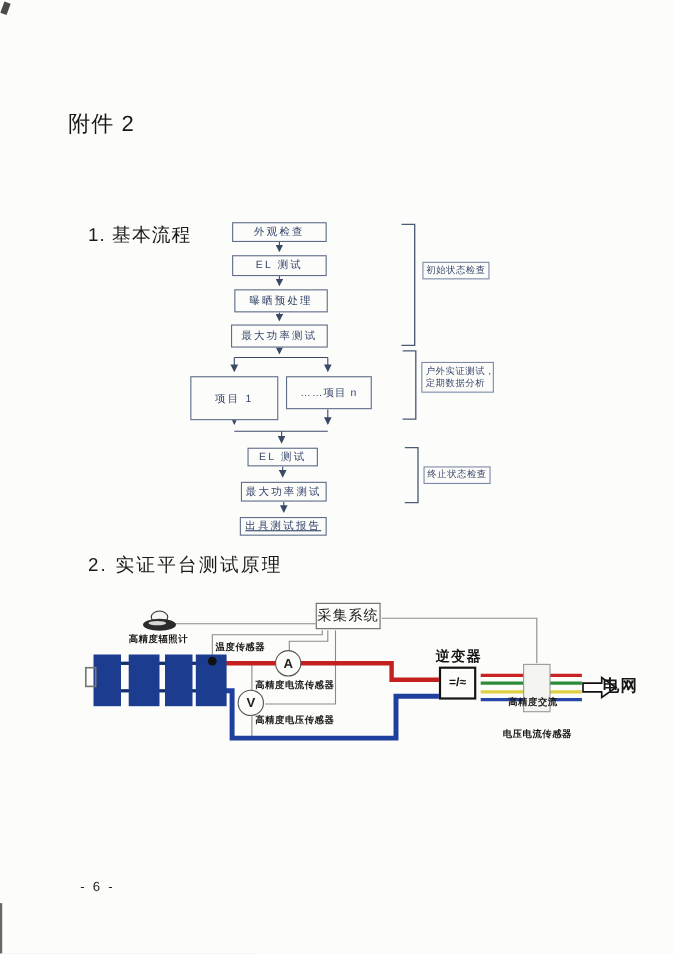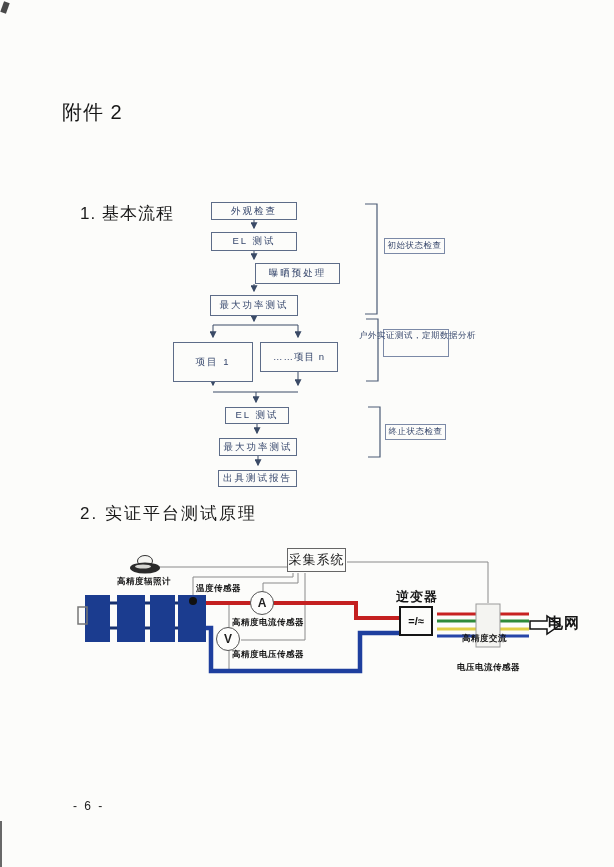--- a/index.html
+++ b/index.html
@@ -16,21 +16,21 @@
     border:1px solid #5d6c88;background:#fcfcfa;color:#34456b;
     font-size:9.5px;letter-spacing:2px;
     display:flex;align-items:center;justify-content:center;white-space:nowrap;
   }
   .blabel{
     position:absolute;z-index:2;box-sizing:border-box;
     border:1px solid #7b89a6;background:#fcfcfa;color:#3a4a6e;
     font-size:8.5px;letter-spacing:.5px;
     display:flex;align-items:center;justify-content:center;white-space:nowrap;
   }
-  .blabel.two{flex-direction:row;align-items:flex-start;justify-content:center;padding-left:3px;line-height:11.5px;}
+  .blabel.two{flex-direction:column;align-items:flex-start;justify-content:center;padding-left:3px;line-height:11.5px;}
   .dlabel{
     position:absolute;z-index:3;color:#161616;font-weight:bold;
     font-size:8.5px;letter-spacing:.5px;white-space:nowrap;
   }
   .meter{
     position:absolute;z-index:3;width:22px;height:22px;border-radius:50%;
     border:1.5px solid #555;background:#fdfdfc;color:#222;
     font-weight:bold;font-size:12px;
     display:flex;align-items:center;justify-content:center;
   }
@@ -126,27 +126,27 @@
     <polygon points="530,621 547,621 547,616 560,625 547,634 547,629 530,629" fill="#ffffff" stroke="#111" stroke-width="1.5"></polygon>
   </svg>
 
   <div class="txt h-att">附件 2</div>
   <div class="txt h-sec" style="left:80px;top:168px;letter-spacing:1px;margin-top:34px;">1. 基本流程</div>
   <div class="txt h-sec" style="left:80px;top:502px;letter-spacing:2px;">2. 实证平台测试原理</div>
   <div class="txt pagenum">- 6 -</div>
 
   <div class="fbox" style="left:211px;top:202px;width:86px;height:18px;">外观检查</div>
   <div class="fbox" style="left:211px;top:232px;width:86px;height:19px;">EL 测试</div>
-  <div class="fbox" style="left:213px;top:263px;width:85px;height:21px;margin-left:42px;">曝晒预处理</div>
+  <div class="fbox" style="left:213px;top:263px;width:85px;height:21px;">曝晒预处理</div>
   <div class="fbox" style="left:210px;top:295px;width:88px;height:21px;">最大功率测试</div>
   <div class="fbox" style="left:173px;top:342px;width:80px;height:40px;">项目 1</div>
   <div class="fbox" style="left:260px;top:342px;width:78px;height:30px;letter-spacing:1px;">……项目 n</div>
   <div class="fbox" style="left:225px;top:407px;width:64px;height:17px;">EL 测试</div>
   <div class="fbox" style="left:219px;top:438px;width:78px;height:18px;">最大功率测试</div>
-  <div class="fbox" style="left:218px;top:470px;width:79px;height:17px;">出具测试报告</div>
+  <div class="fbox" style="left:218px;top:470px;width:79px;height:17px;text-decoration:underline;">出具测试报告</div>
 
   <div class="blabel" style="left:384px;top:238px;width:61px;height:16px;">初始状态检查</div>
   <div class="blabel two" style="left:383px;top:329px;width:66px;height:28px;">
     <span>户外实证测试，</span>
     <span>定期数据分析</span>
   </div>
   <div class="blabel" style="left:385px;top:424px;width:61px;height:16px;">终止状态检查</div>
 
   <div class="panelbox" style="left:287px;top:548px;width:59px;height:24px;border:1px solid #666;font-size:13px;letter-spacing:1px;color:#1a1a1a;">采集系统</div>
 

